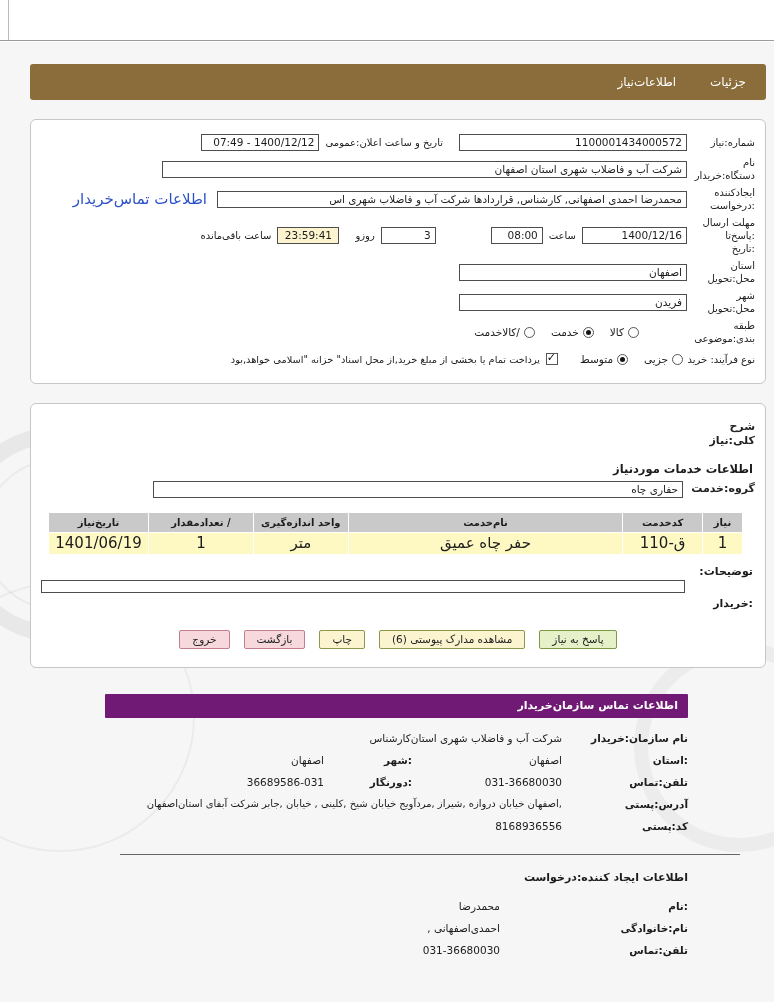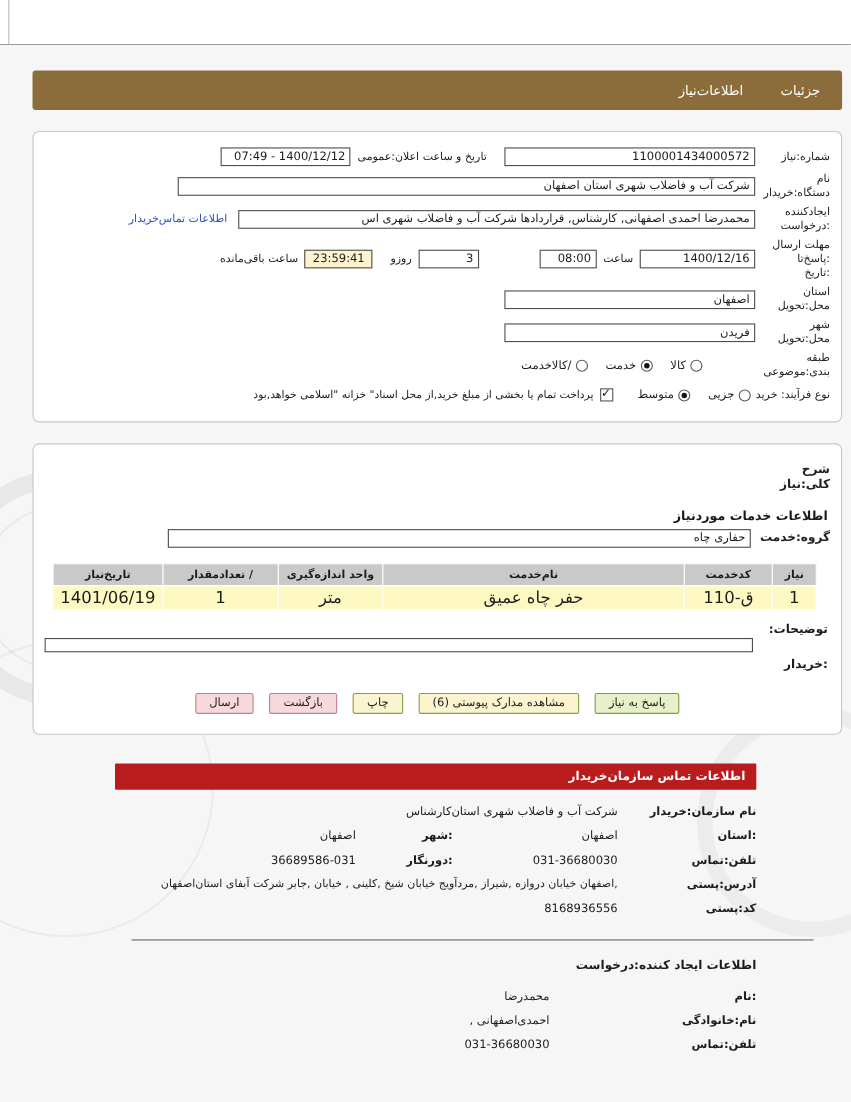--- a/index.html
+++ b/index.html
@@ -31,21 +31,21 @@
   .flabel { width:68px; flex-shrink:0; font-size:10px; line-height:1.3; white-space:pre-line; text-align:right; color:#222; }
   .flabel.big { font-size:11px; font-weight:bold; width:72px; }
   .inp {
     border:1px solid #4d4d4d; background:#fff; height:17px; line-height:15px;
     font-size:10.5px; padding:0 4px; overflow:hidden; white-space:nowrap;
   }
   .w228{width:228px} .w118{width:118px} .w525{width:525px} .w470{width:470px}
   .w105{width:105px} .w52{width:52px} .w55{width:55px} .w62{width:62px} .w530{width:530px}
   .mlabel { font-size:10px; margin:0 6px; white-space:nowrap; }
   .ann { margin-right:16px;text-align:center; }
-  .link { color:#2b50c8; font-size:10px; margin-right:10px; cursor:pointer; white-space:nowrap; }
+  .link { color:#2b50c8; font-size:15px; margin-right:10px; cursor:pointer; white-space:nowrap; }
   .count { background:#fdf3cf; text-align:center; }
   .gap55 { margin-right:55px; } .gap10 { margin-right:10px; }
 
   .radio { width:11px; height:11px; border:1px solid #555; border-radius:50%; background:#fff; flex-shrink:0; position:relative; display:inline-block; }
   .radio.checked::after { content:''; position:absolute; inset:2px; border-radius:50%; background:#141414; }
   .rlabel { font-size:10.5px; margin:0 4px 0 16px; white-space:nowrap; }
   .radios { display:flex; align-items:center; margin-right:48px; }
   .radios.proc { margin-right:4px; }
   .checkbox { width:12px; height:12px; border:1px solid #555; background:#fff; flex-shrink:0; position:relative; display:inline-block; margin-right:6px; }
   .checkbox.checked::after { content:'✓'; position:absolute; top:-3px; right:1px; font-size:11px; color:#111; }
@@ -67,21 +67,21 @@
   .notes-input { height:13px; width:644px; margin-right:70px; }
   .buyer-label { font-weight:bold; font-size:11px; margin:4px 2px 0; }
 
   .btnrow { display:flex; justify-content:center; align-items:center; gap:14px; margin:20px 0 8px; }
   .btn { font-family:inherit; font-size:10.5px; height:19px; line-height:15px; padding:0 12px; border-radius:2px; cursor:pointer; color:#222; }
   .btn.green { background:#e7f1c9; border:1px solid #7d9a44; }
   .btn.yellow { background:#fbf4cf; border:1px solid #8a9a4a; }
   .btn.pink { background:#f6d8dd; border:1px solid #c2808f; }
 
   .cbar {
-    margin:26px 78px 0 75px; height:24px; background:#b91c1c; color:#fff;
+    margin:26px 78px 0 75px; height:24px; background:#701a75; color:#fff;
     font-weight:bold; font-size:11px; line-height:24px; padding:0 10px; border-radius:1px;
   }
   .cbody { margin:14px 78px 0 75px; font-size:10.5px; }
   .crow { display:flex; align-items:flex-start; margin:10px 0; }
   .clabel { width:100px; flex-shrink:0; font-weight:bold; }
   .clabel.second { width:70px; }
   .cval { margin-right:26px; }
   .cval.fixed { width:150px; }
   .cval.second { margin-right:18px; }
   .cval.addr { flex:1; font-size:10px; margin-right:26px; }
@@ -229,21 +229,21 @@
 
       <div class="notes-label">توضیحات:</div>
       <div class="inp notes-input"></div>
       <div class="buyer-label">:خریدار</div>
 
       <div class="btnrow">
         <button class="btn green">پاسخ به نیاز</button>
         <button class="btn yellow">مشاهده مدارک پیوستی (6)</button>
         <button class="btn yellow">چاپ</button>
         <button class="btn pink">بازگشت</button>
-        <button class="btn pink">ارسال</button>
+        <button class="btn pink">خروج</button>
       </div>
     </div>
 
     <div class="cbar">اطلاعات  تماس سازمان‌خریدار</div>
 
     <div class="cbody">
       <div class="crow">
         <span class="clabel">نام سازمان:خریدار</span>
         <span class="cval">شرکت آب و فاضلاب شهری استان‌کارشناس</span>
       </div>

